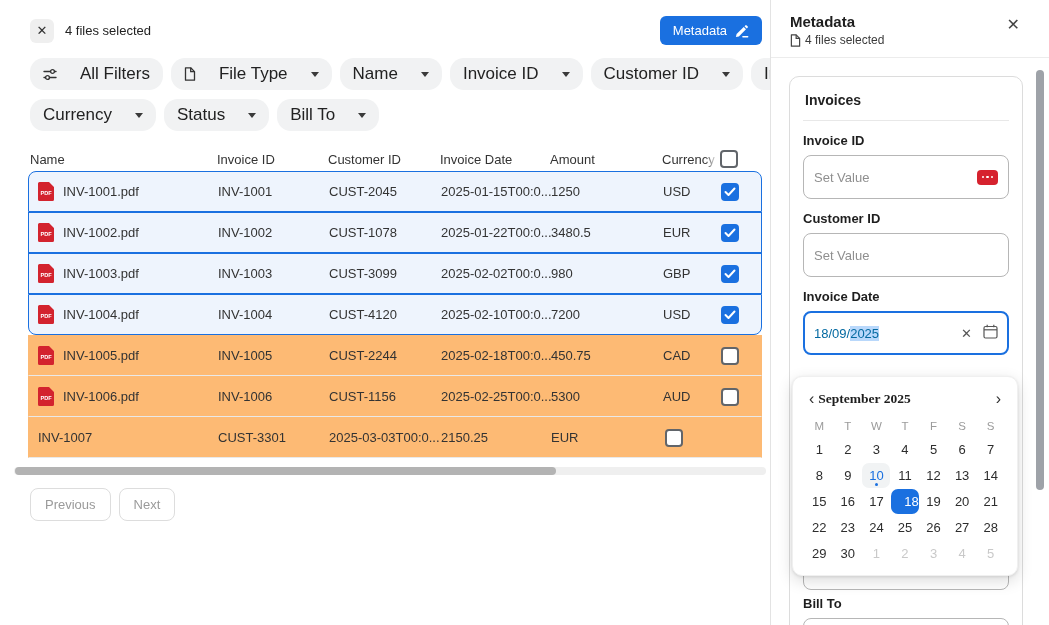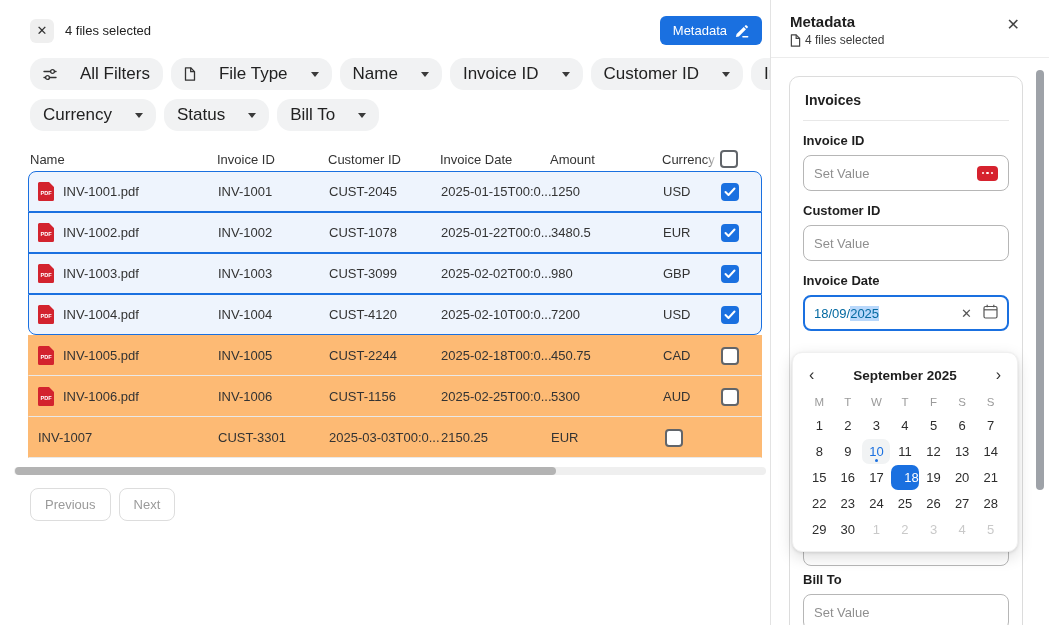--- a/index.html
+++ b/index.html
@@ -69,40 +69,40 @@
   .panel-header { padding:13px 20px 10px 19px; border-bottom:1px solid #ececec; position:relative; }
   .panel-title { font-size:15px; font-weight:700; color:#1e1e1e; }
   .panel-sub { display:flex; align-items:center; gap:4px; margin-top:3px; font-size:12px; color:#3a3a3a; }
   .panel-close { position:absolute; right:27px; top:13px; background:none; border:none;
     font-size:16px; color:#444; cursor:pointer; padding:2px; }
   .panel-body { padding:18px 26px 0 18px; position:relative; }
   .card { border:1px solid #dcdcdc; border-radius:10px; padding:13px 13px 14px; position:relative; background:#fff; }
   .section-title { font-size:14px; font-weight:700; padding:2px 2px 12px; border-bottom:1px solid #e8e8e8; }
   .field-label { font-size:13px; font-weight:700; margin:12px 0 7px; color:#1e1e1e; }
   .field-label.tight { margin-top:6px; }
-  .input { height:36px; border:1px solid #b6b6b6; border-radius:8px; display:flex; align-items:center;
+  .input { height:44px; border:1px solid #b6b6b6; border-radius:8px; display:flex; align-items:center;
     padding:0 10px; font-size:13px; background:#fff; cursor:text; }
   .placeholder { color:#8f8f8f; }
   .badge-red { margin-left:auto; width:21px; height:15px; background:var(--badge-red,#d6222e); border-radius:4px;
     display:flex; align-items:center; justify-content:center; gap:2px; cursor:pointer; }
   .badge-red i { width:2.5px; height:2.5px; background:#fff; border-radius:50%; }
 
   .date-wrap { position:relative; }
   .input.focused { border:2px solid var(--accent,#1a70e0); padding:0 9px; }
   .date-val { font-size:13px; color:#0369a1; }
   .date-sel { background:var(--selection-highlight,#b9d8fb); }
   .input-icons { margin-left:auto; display:flex; align-items:center; gap:11px; color:#555; }
   .clear-x { font-size:13px; color:#555; cursor:pointer; line-height:1; }
 
   .cal-popup { position:absolute; z-index:5; top:calc(100% + 21px); left:-11px; right:-9px;
     background:#fff; border:1px solid #f0f0f0; border-radius:10px; padding:11px 12px 9px;
     box-shadow:0 1px 3px rgba(0,0,0,.10), 0 5px 16px rgba(0,0,0,.14); }
   .cal-head { display:flex; align-items:center; height:22px; }
   .cal-nav { background:none; border:none; font-size:16px; color:#333; cursor:pointer; padding:0 4px; line-height:1; }
-  .cal-month { flex:1; text-align:center; font-size:13.5px; font-weight:700; color:#1e1e1e; }
+  .cal-month { flex:1; text-align:left; font-size:13.5px; font-weight:700; color:#1e1e1e;font-family:Liberation Serif, serif; }
   .cal-grid { display:grid; grid-template-columns:repeat(7,1fr); justify-items:center; row-gap:1px; margin-top:6px; }
   .wd { font-size:11.5px; color:#9b9b9b; height:20px; display:flex; align-items:center; justify-content:center; }
   .day { width:28px; height:25px; display:flex; align-items:center; justify-content:center;
     font-size:13px; color:#2d2d2d; border-radius:7px; position:relative; cursor:pointer; }
   .day.muted { color:#c9c9c9; }
   .day.today { color:var(--accent,#1a70e0); background:#f1f3f4; }
   .day.today::after { content:""; position:absolute; bottom:2px; left:50%; margin-left:-1.5px;
     width:3px; height:3px; border-radius:50%; background:var(--accent,#1a70e0); }
   .day.selected { background:var(--accent,#1a70e0); color:#fff;padding-left:13px; }
 

